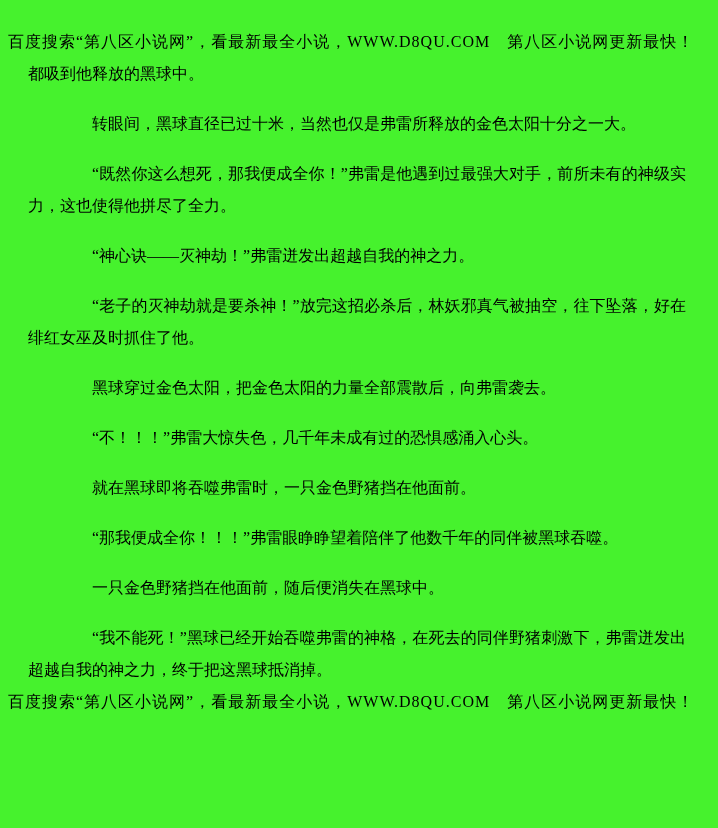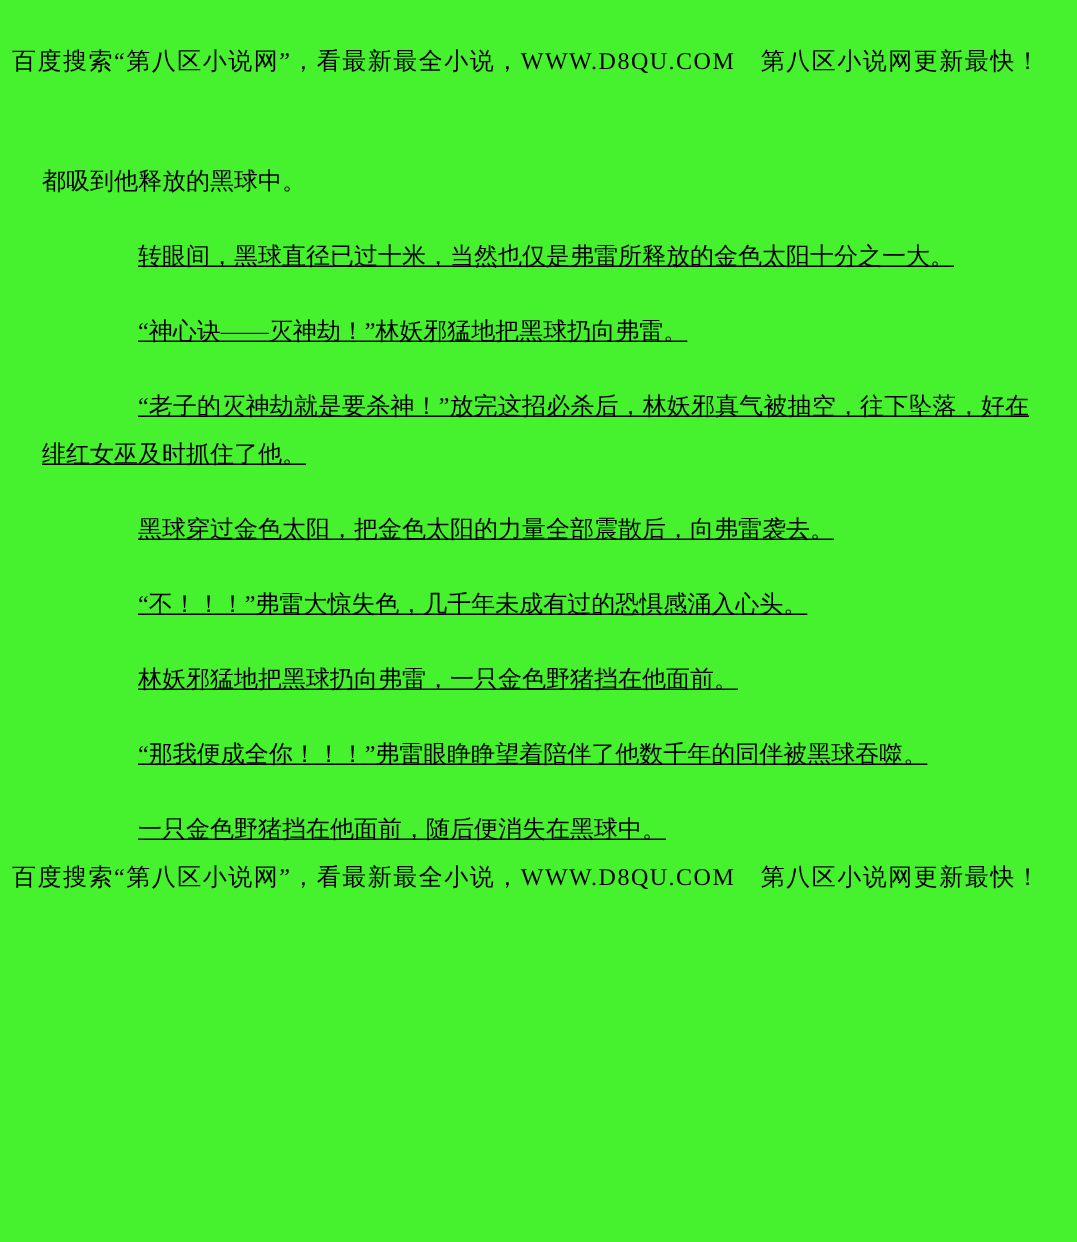--- a/index.html
+++ b/index.html
@@ -20,50 +20,50 @@
     width: 718px;
     padding: 26px 16px 0 8px;
   }
   .ad-line {
     line-height: 32px;
     white-space: nowrap;
     letter-spacing: 1px;
   }
   .content {
     padding: 0 16px 0 20px;
-    margin-top: 48px;
   }
   .para {
     margin: 18px 0 0 0;
     line-height: 32px;
     text-align: justify;
   }
   .para.indent {
     text-indent: 4em;
-    text-decoration: underline;
   }
   .para.first {
     margin-top: 0;
   }
   .ad-line.footer {
     margin-top: 0;
   }
 </style>
 </head>
 <body style="background: rgb(70, 242, 45); color: rgb(0, 0, 0);">
 
 <div class="page">
   <div class="ad-line header">百度搜索“第八区小说网”，看最新最全小说，WWW.D8QU.COM　第八区小说网更新最快！</div>
 
   <div class="content">
       <p class="para first">都吸到他释放的黑球中。</p>
       <p class="para indent">转眼间，黑球直径已过十米，当然也仅是弗雷所释放的金色太阳十分之一大。</p>
-      <p class="para indent">“神心诀——灭神劫！”林妖邪猛地把黑球扔向弗雷。</p>
+      <p class="para indent">“既然你这么想死，那我便成全你！”弗雷是他遇到过最强大对手，前所未有的神级实力，这也使得他拼尽了全力。</p>
+      <p class="para indent">“神心诀——灭神劫！”弗雷迸发出超越自我的神之力。</p>
       <p class="para indent">“老子的灭神劫就是要杀神！”放完这招必杀后，林妖邪真气被抽空，往下坠落，好在绯红女巫及时抓住了他。</p>
       <p class="para indent">黑球穿过金色太阳，把金色太阳的力量全部震散后，向弗雷袭去。</p>
       <p class="para indent">“不！！！”弗雷大惊失色，几千年未成有过的恐惧感涌入心头。</p>
-      <p class="para indent">林妖邪猛地把黑球扔向弗雷，一只金色野猪挡在他面前。</p>
+      <p class="para indent">就在黑球即将吞噬弗雷时，一只金色野猪挡在他面前。</p>
       <p class="para indent">“那我便成全你！！！”弗雷眼睁睁望着陪伴了他数千年的同伴被黑球吞噬。</p>
       <p class="para indent">一只金色野猪挡在他面前，随后便消失在黑球中。</p>
+      <p class="para indent">“我不能死！”黑球已经开始吞噬弗雷的神格，在死去的同伴野猪刺激下，弗雷迸发出超越自我的神之力，终于把这黑球抵消掉。</p>
     </div>
 
   <div class="ad-line footer">百度搜索“第八区小说网”，看最新最全小说，WWW.D8QU.COM　第八区小说网更新最快！</div>
 </div>
 
 </body></html>

